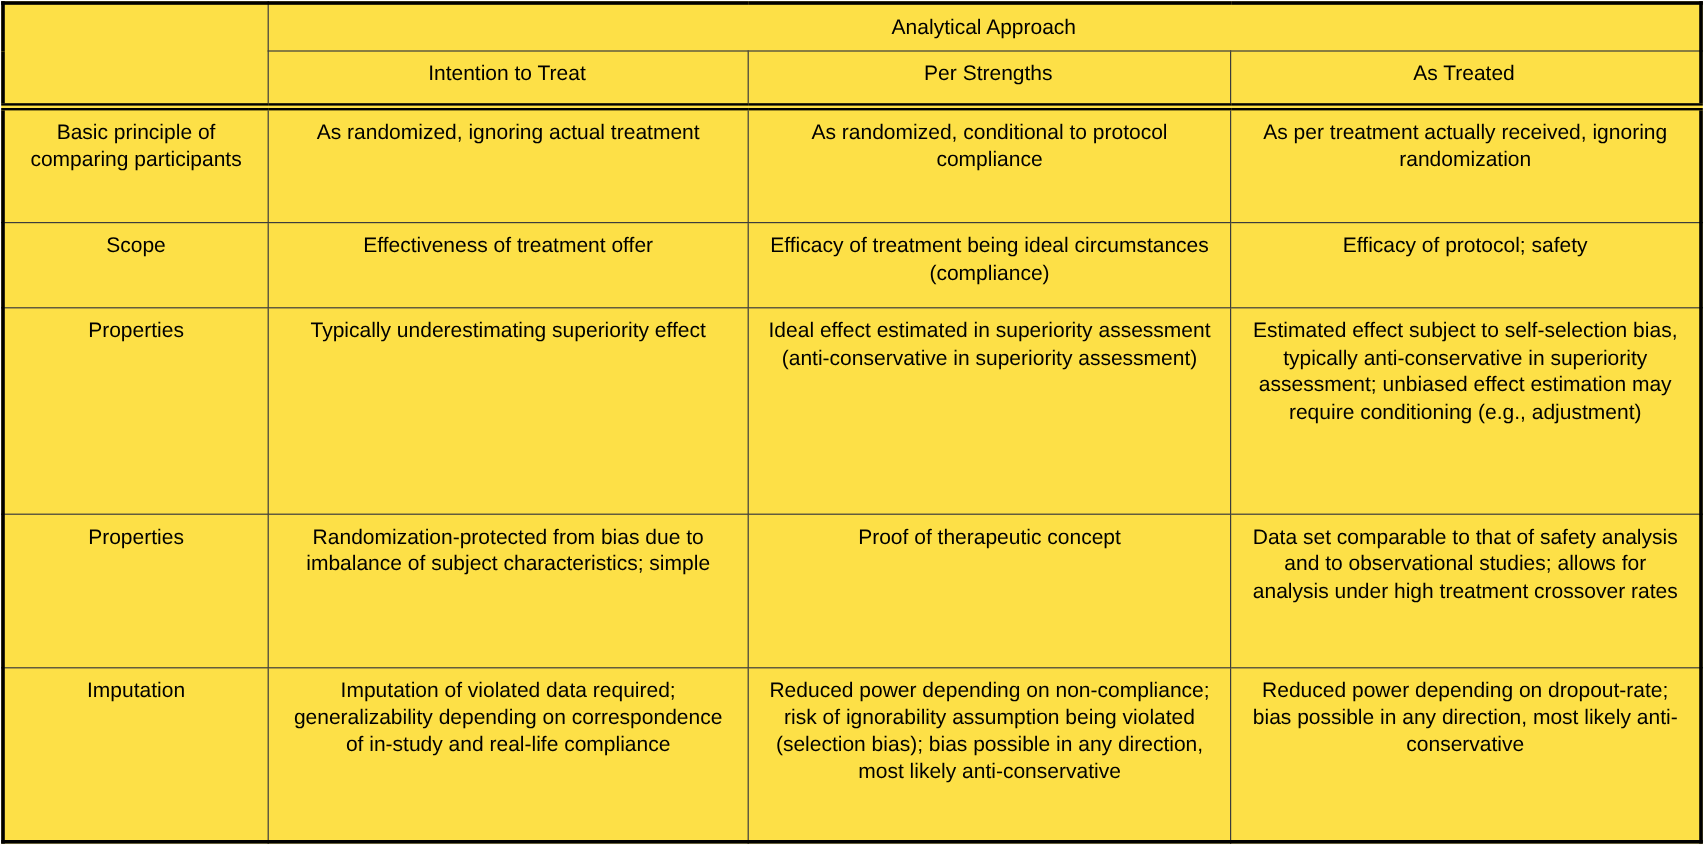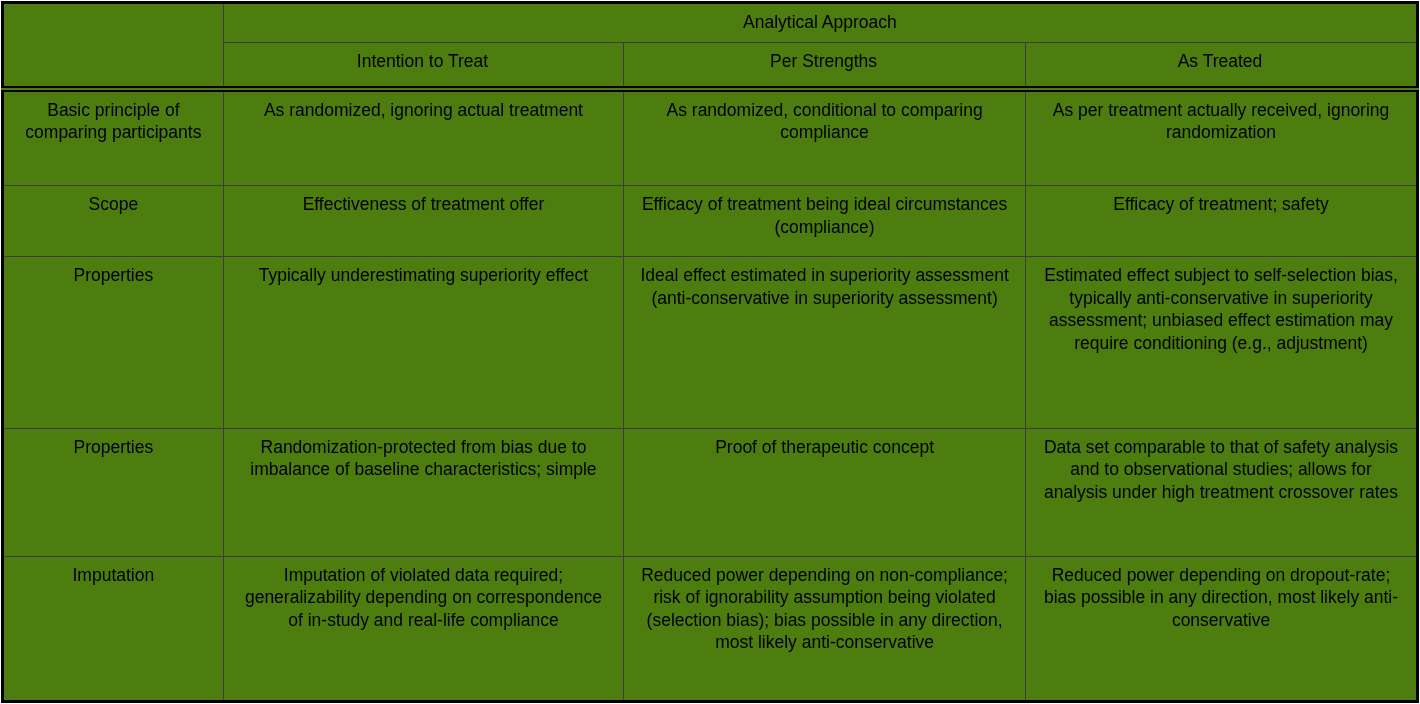--- a/index.html
+++ b/index.html
@@ -12,21 +12,21 @@
     height: 704px;
     font-family: "Liberation Sans", "DejaVu Sans", sans-serif;
     color: #000000;
   }
   table.comparison {
     width: 1418px;
     height: 702px;
     margin: 1px;
     border-collapse: collapse;
     table-layout: fixed;
-    background: #4d7c0f;
+    background: #fde047;
   }
   table.comparison col.c-label { width: 15.6%; }
   table.comparison col.c-itt   { width: 28.3%; }
   table.comparison col.c-pp    { width: 28.4%; }
   table.comparison col.c-at    { width: 27.7%; }
 
   table.comparison th,
   table.comparison td {
     border: 1px solid #3c3c3c;
     text-align: center;
@@ -81,38 +81,38 @@
     <tr class="header-sub">
       <th>Intention to Treat</th>
       <th>Per Strengths</th>
       <th>As Treated</th>
     </tr>
   </thead>
   <tbody>
     <tr class="r-principle">
       <td>Basic principle of comparing participants</td>
       <td>As randomized, ignoring actual treatment</td>
-      <td>As randomized, conditional to comparing compliance</td>
+      <td>As randomized, conditional to protocol compliance</td>
       <td>As per treatment actually received, ignoring randomization</td>
     </tr>
     <tr class="r-scope">
       <td>Scope</td>
       <td>Effectiveness of treatment offer</td>
       <td>Efficacy of treatment being ideal circumstances (compliance)</td>
-      <td>Efficacy of treatment; safety</td>
+      <td>Efficacy of protocol; safety</td>
     </tr>
     <tr class="r-properties">
       <td>Properties</td>
       <td>Typically underestimating superiority effect</td>
       <td>Ideal effect estimated in superiority assessment (anti-conservative in superiority assessment)</td>
       <td>Estimated effect subject to self-selection bias, typically anti-conservative in superiority assessment; unbiased effect estimation may require conditioning (e.g., adjustment)</td>
     </tr>
     <tr class="r-strengths">
       <td>Properties</td>
-      <td>Randomization-protected from bias due to imbalance of baseline characteristics; simple</td>
+      <td>Randomization-protected from bias due to imbalance of subject characteristics; simple</td>
       <td>Proof of therapeutic concept</td>
       <td>Data set comparable to that of safety analysis and to observational studies; allows for analysis under high treatment crossover rates</td>
     </tr>
     <tr class="r-limitations">
       <td>Imputation</td>
       <td>Imputation of violated data required; generalizability depending on correspondence of in-study and real-life compliance</td>
       <td>Reduced power depending on non-compliance; risk of ignorability assumption being violated (selection bias); bias possible in any direction, most likely anti-conservative</td>
       <td>Reduced power depending on dropout-rate; bias possible in any direction, most likely anti-conservative</td>
     </tr>
   </tbody>

